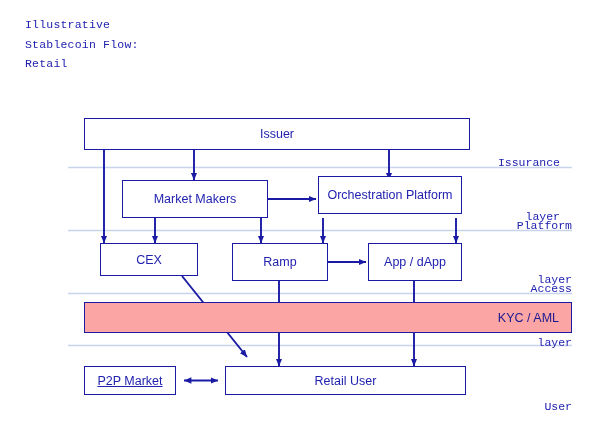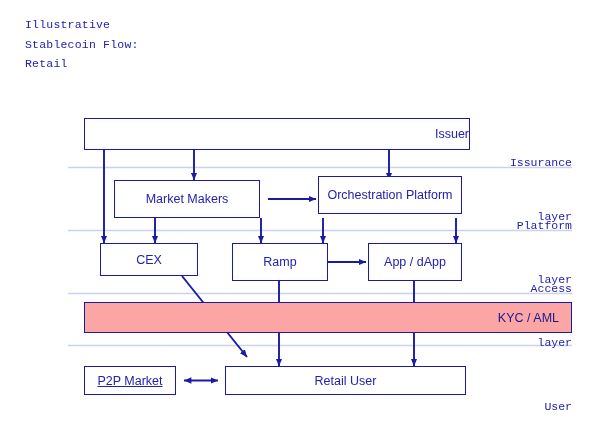--- a/index.html
+++ b/index.html
@@ -143,25 +143,25 @@
       <path d="M414,281 L414,366" marker-end="url(#arrow)"></path>
 
       <path d="M184,380.5 L218,380.5" marker-end="url(#arrow)" marker-start="url(#arrow-start)"></path>
     </g>
   </svg>
 
   <div id="kyc-band">
     <span class="kyc-text">KYC / AML</span>
   </div>
 
-  <div class="node" style="left:84px;  top:118px; width:386px; height:32px;justify-content:flex-end;">
+  <div class="node" style="left:84px;  top:118px; width:386px; height:32px;">
     <span>Issuer</span>
   </div>
 
-  <div class="node" style="left:114px; top:180px; width:146px; height:38px;">
+  <div class="node" style="left:122px; top:180px; width:146px; height:38px;">
     <span>Market Makers</span>
   </div>
 
   <div class="node" style="left:318px; top:176px; width:144px; height:38px;">
     <span>Orchestration Platform</span>
   </div>
 
   <div class="node" style="left:100px;  top:243px; width:98px;  height:33px;">
     <span>CEX</span>
   </div>
@@ -175,21 +175,21 @@
   </div>
 
   <div class="node" style="left:84px;  top:366px; width:92px;  height:29px;text-decoration:underline;">
     <span>P2P Market</span>
   </div>
 
   <div class="node" style="left:225px; top:366px; width:241px; height:29px;">
     <span>Retail User</span>
   </div>
 
-  <div class="layer-label" style="left:452px; top:118px; width:120px;">
+  <div class="layer-label" style="left:440px; top:118px; width:120px;">
     <div>Issurance</div>
     <div>layer</div>
   </div>
 
   <div class="layer-label" style="left:452px; top:181px; width:120px;">
     <div>Platform</div>
     <div>layer</div>
   </div>
 
   <div class="layer-label" style="left:452px; top:244px; width:120px;">

